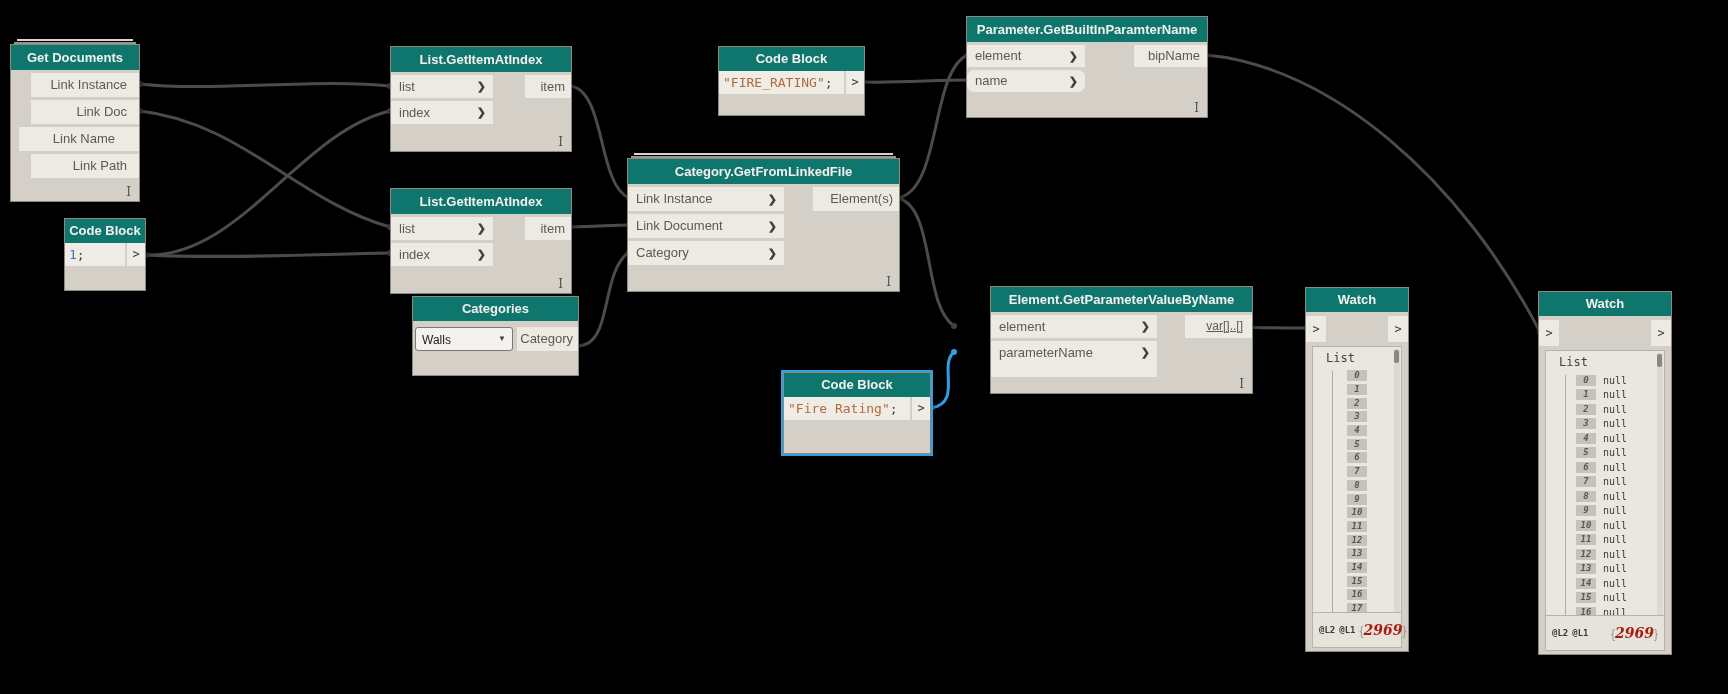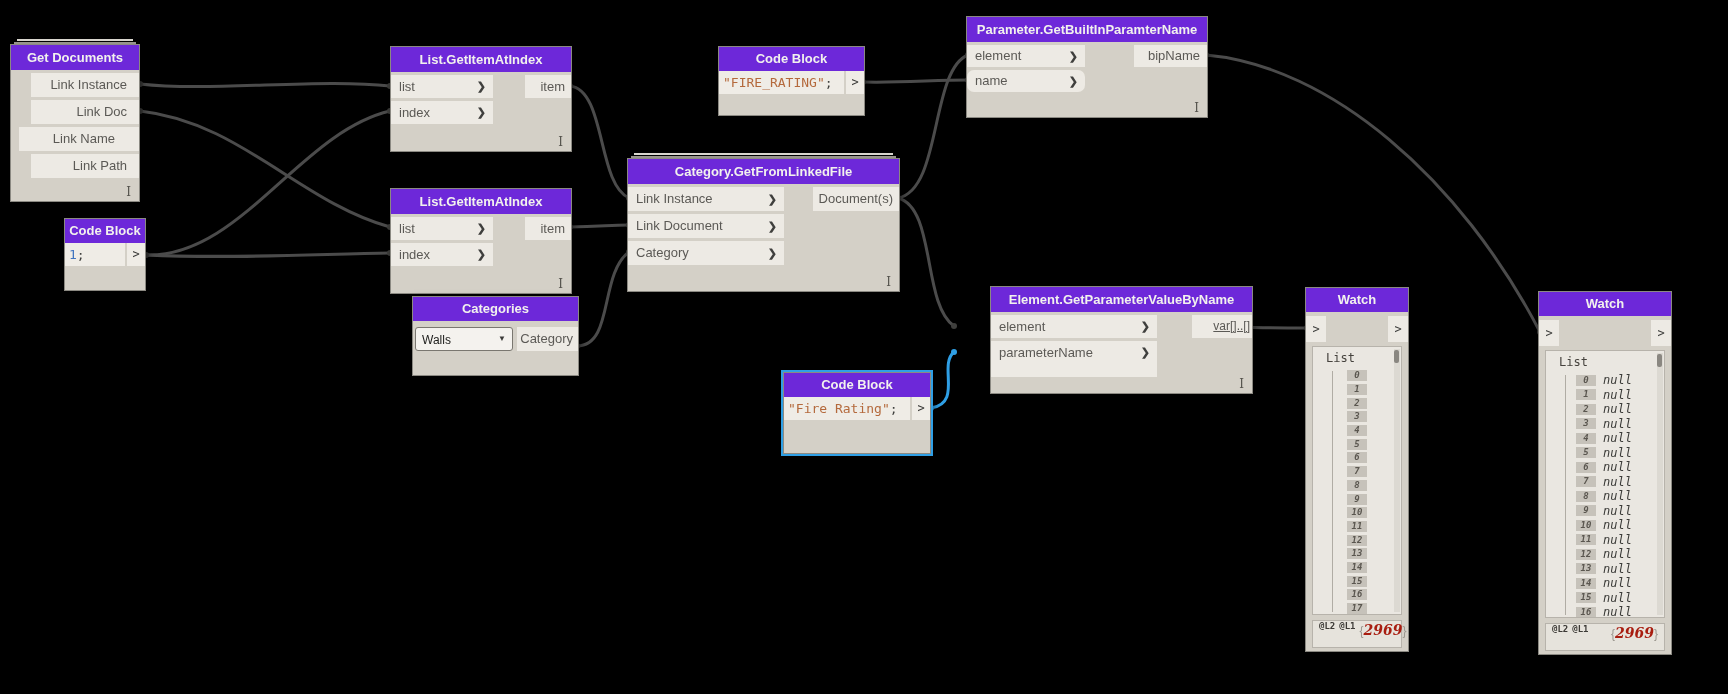--- a/index.html
+++ b/index.html
@@ -7,21 +7,21 @@
           font-family:"Liberation Sans",sans-serif;}
   svg.wires{position:absolute;left:0;top:0;z-index:1;}
   svg.wires path{fill:none;stroke:#4b4b4b;stroke-width:3;stroke-linecap:round;}
   svg.wires path.sel{stroke:#2f9fe5;}
   svg.wires circle{fill:#3f3f3d;}
   svg.wires circle.sel{fill:#2f9fe5;}
 
   .node{position:absolute;z-index:2;background:#d4d0c7;box-shadow:2px 3px 7px rgba(0,0,0,.55);
         border:1px solid rgba(30,30,28,.4);}
   .node.selected{outline:2px solid #2f9fe5;}
-  .hdr{height:25px;line-height:25px;background:#6d28d9;color:#f2f1ee;font-weight:bold;
+  .hdr{height:25px;line-height:25px;background:#0f766e;color:#f2f1ee;font-weight:bold;
        font-size:13px;text-align:center;white-space:nowrap;overflow:hidden;}
   .hdr.h24{height:24px;line-height:24px;}
   .stack-a{position:absolute;top:-6px;left:6px;right:6px;height:2px;background:#d8d5ce;}
   .stack-b{position:absolute;top:-3px;left:3px;right:3px;height:2px;background:#98948c;}
 
   .inputs{padding-top:3px;}
   .iochip{position:relative;background:#edeae4;color:#5b5955;font-size:13px;
           padding-left:8px;margin-bottom:3px;white-space:nowrap;}
   .chev{position:absolute;right:7px;top:0;font-size:11px;font-weight:bold;color:#3f3f3d;}
   .outchip{position:absolute;background:#edeae4;color:#5b5955;font-size:13px;
@@ -53,25 +53,25 @@
              font-size:12px;color:#45423d;}
   .guide{position:absolute;left:19px;top:24px;bottom:2px;width:1px;background:#b0aca4;}
   .rows{position:absolute;left:0;right:0;top:22px;}
   .wrow{display:flex;align-items:center;}
   .watch1 .wrow{height:13.7px;}
   .watch2 .wrow{height:14.5px;}
   .idxchip{display:inline-block;width:20px;height:11px;line-height:11px;background:#c6c2ba;
            color:#5a564f;font:italic bold 9px "DejaVu Sans Mono",monospace;text-align:center;}
   .watch1 .idxchip{margin-left:34px;}
   .watch2 .idxchip{margin-left:30px;}
-  .wval{margin-left:7px;font-family:"DejaVu Sans Mono",monospace;font-size:12px;color:#3b3b38;font-style:italic;}
+  .wval{margin-left:7px;font-family:"DejaVu Sans Mono",monospace;font-size:10px;color:#3b3b38;}
   .sbar{position:absolute;right:1px;top:2px;bottom:2px;width:6px;background:#dcd9d2;}
   .sthumb{position:absolute;right:2px;top:3px;width:5px;height:13px;background:#8a8781;border-radius:2px;}
-  .wfooter{position:absolute;left:6px;right:6px;bottom:3px;height:28px;background:#e6e3dc;
-           border:1px solid #b7b3ab;display:flex;padding:0 6px;box-sizing:border-box;}
+  .wfooter{position:absolute;left:6px;right:6px;bottom:3px;height:36px;background:#e6e3dc;
+           border:1px solid #b7b3ab;display:flex;align-items:center;padding:0 6px;box-sizing:border-box;}
   .lvlbtn{font:bold 9px "DejaVu Sans Mono",monospace;color:#3c3a36;margin-right:4px;}
   .brace{color:#9b978f;font-size:12px;}
   .countnum{font:italic bold 14px "DejaVu Serif",serif;color:#a81d10;}
   .push{margin-left:auto;}
 </style>
 </head>
 <body>
 
 <div id="canvas">
 
@@ -223,21 +223,21 @@
         <div class="iochip" style="width:148px;height:24px;line-height:24px;">
         <span>Link Document</span>
         <span class="chev">❯</span>
       </div>
         <div class="iochip" style="width:148px;height:24px;line-height:24px;">
         <span>Category</span>
         <span class="chev">❯</span>
       </div>
       </div>
     <div class="outchip" style="right:0;top:28px;width:80px;height:24px;line-height:24px;padding-right:6px;">
-      <span>Document(s)</span>
+      <span>Element(s)</span>
     </div>
     <div class="lacing">I</div>
   </div>
 
   <div class="node" style="left:412px;top:296px;width:165px;height:78px;">
     <div class="hdr h24">Categories</div>
     <div class="dropdown">
       <span>Walls</span>
       <span class="ddarrow">▼</span>
     </div>
@@ -260,21 +260,21 @@
 
     <div class="iochip" style="width:158px;height:23px;line-height:23px;">
         <span>element</span>
         <span class="chev">❯</span>
       </div>
         <div class="iochip" style="width:158px;height:36px;line-height:23px;">
         <span>parameterName</span>
         <span class="chev">❯</span>
       </div>
       </div>
-    <div class="outchip" style="right:0;top:28px;width:58px;height:23px;line-height:23px;padding-right:2px;font-size:12px;text-decoration:underline;">
+    <div class="outchip" style="right:0;top:28px;width:58px;height:23px;line-height:23px;padding-right:9px;font-size:12px;text-decoration:underline;">
       <span>var[]..[]</span>
     </div>
     <div class="lacing">I</div>
   </div>
 
   <div class="node watch1" style="left:1305px;top:287px;width:102px;height:363px;">
     <div class="hdr h24">Watch</div>
     <div class="wport" style="left:0;">&gt;</div>
     <div class="wport" style="right:0;">&gt;</div>
     <div class="listarea" style="bottom:36px;">

